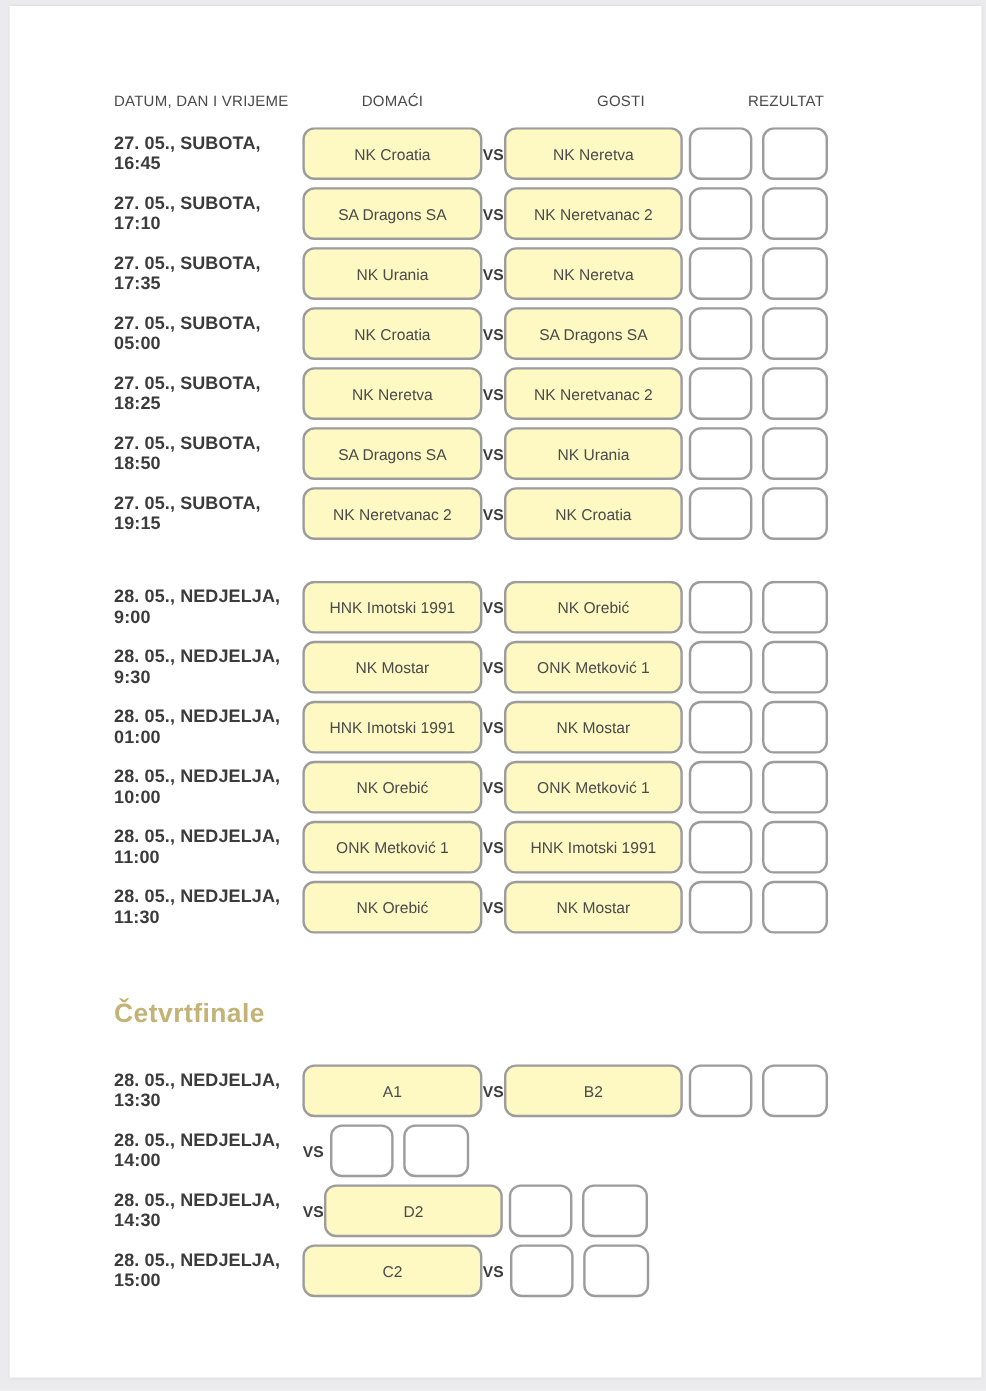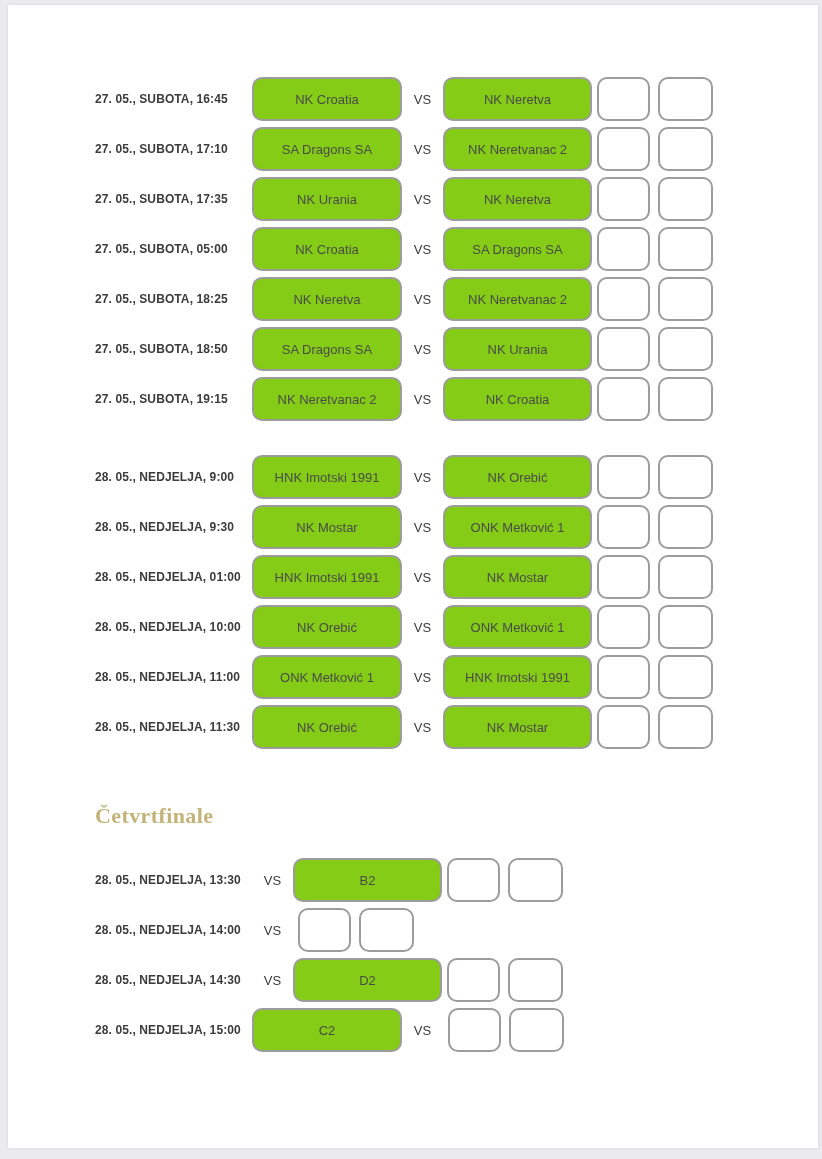--- a/index.html
+++ b/index.html
@@ -41,56 +41,55 @@
   
   .section { overflow: hidden; }
   .section + .section { margin-top: 28px; }
   .section-title {
     margin: 20px 0 29px 0;
     font-size: 22px;
     line-height: 26px;
     font-weight: 700;
     letter-spacing: 0.4px;
     color: #c3b377;
-    font-family: Liberation Serif, serif;
   }
 
   
   .match-row {
     display: flex;
     align-items: center;
     height: 44px;
     margin-bottom: 6px;
   }
   .date {
     width: 157px;
-    font-size: 12px;
+    font-size: 15px;
     font-weight: 700;
     color: #3b3b3b;
     letter-spacing: 0.1px;
   }
   .team-box {
     width: 150px;
     height: 44px;
     border: 2px solid #9c9c9c;
     border-radius: 10px;
-    background: #84cc16;
+    background: #fef9c3;
     display: flex;
     align-items: center;
     justify-content: center;
     font-size: 13px;
     color: #4a4a4a;
     text-align: left;
   }
   .guest-box { width: 149px; }
   .vs {
-    width: 41px;
+    width: 18px;
     text-align: center;
     font-size: 13px;
-    font-weight: 400;
+    font-weight: 700;
     color: #3b3b3b;
   }
   .score-box {
     width: 53px;
     height: 44px;
     border: 2px solid #9c9c9c;
     border-radius: 10px;
     background: #ffffff;
     margin-left: 5px;
   }
@@ -98,20 +97,27 @@
     width: 55px;
     margin-left: 8px;
   }
 </style>
 </head>
 <body>
 
 <div class="page">
   <div class="content">
 
+    <div class="header-row">
+      <div class="c-date">DATUM, DAN I VRIJEME</div>
+      <div class="c-home">DOMAĆI</div>
+      <div class="c-vs"></div>
+      <div class="c-guest">GOSTI</div>
+      <div class="c-result">REZULTAT</div>
+    </div>
 
     <div id="sections-root">
   <section class="section">
 
     <div class="rows">
   <div class="match-row">
     <div class="date">27. 05., SUBOTA, 16:45</div>
     <div class="team-box home-box">NK Croatia</div>
     <div class="vs">VS</div>
     <div class="team-box guest-box">NK Neretva</div>
@@ -232,20 +238,21 @@
     <div class="score-box away"></div>
   </div>
 </div>
   </section>
 
   <section class="section">
     <h2 class="section-title">Četvrtfinale</h2>
     <div class="rows">
   <div class="match-row">
     <div class="date">28. 05., NEDJELJA, 13:30</div>
+    <div class="team-box home-box">A1</div>
     <div class="vs">VS</div>
     <div class="team-box guest-box">B2</div>
     <div class="score-box home"></div>
     <div class="score-box away"></div>
   </div>
 
   <div class="match-row">
     <div class="date">28. 05., NEDJELJA, 14:00</div>
     <div class="vs">VS</div>
     <div class="score-box home"></div>

